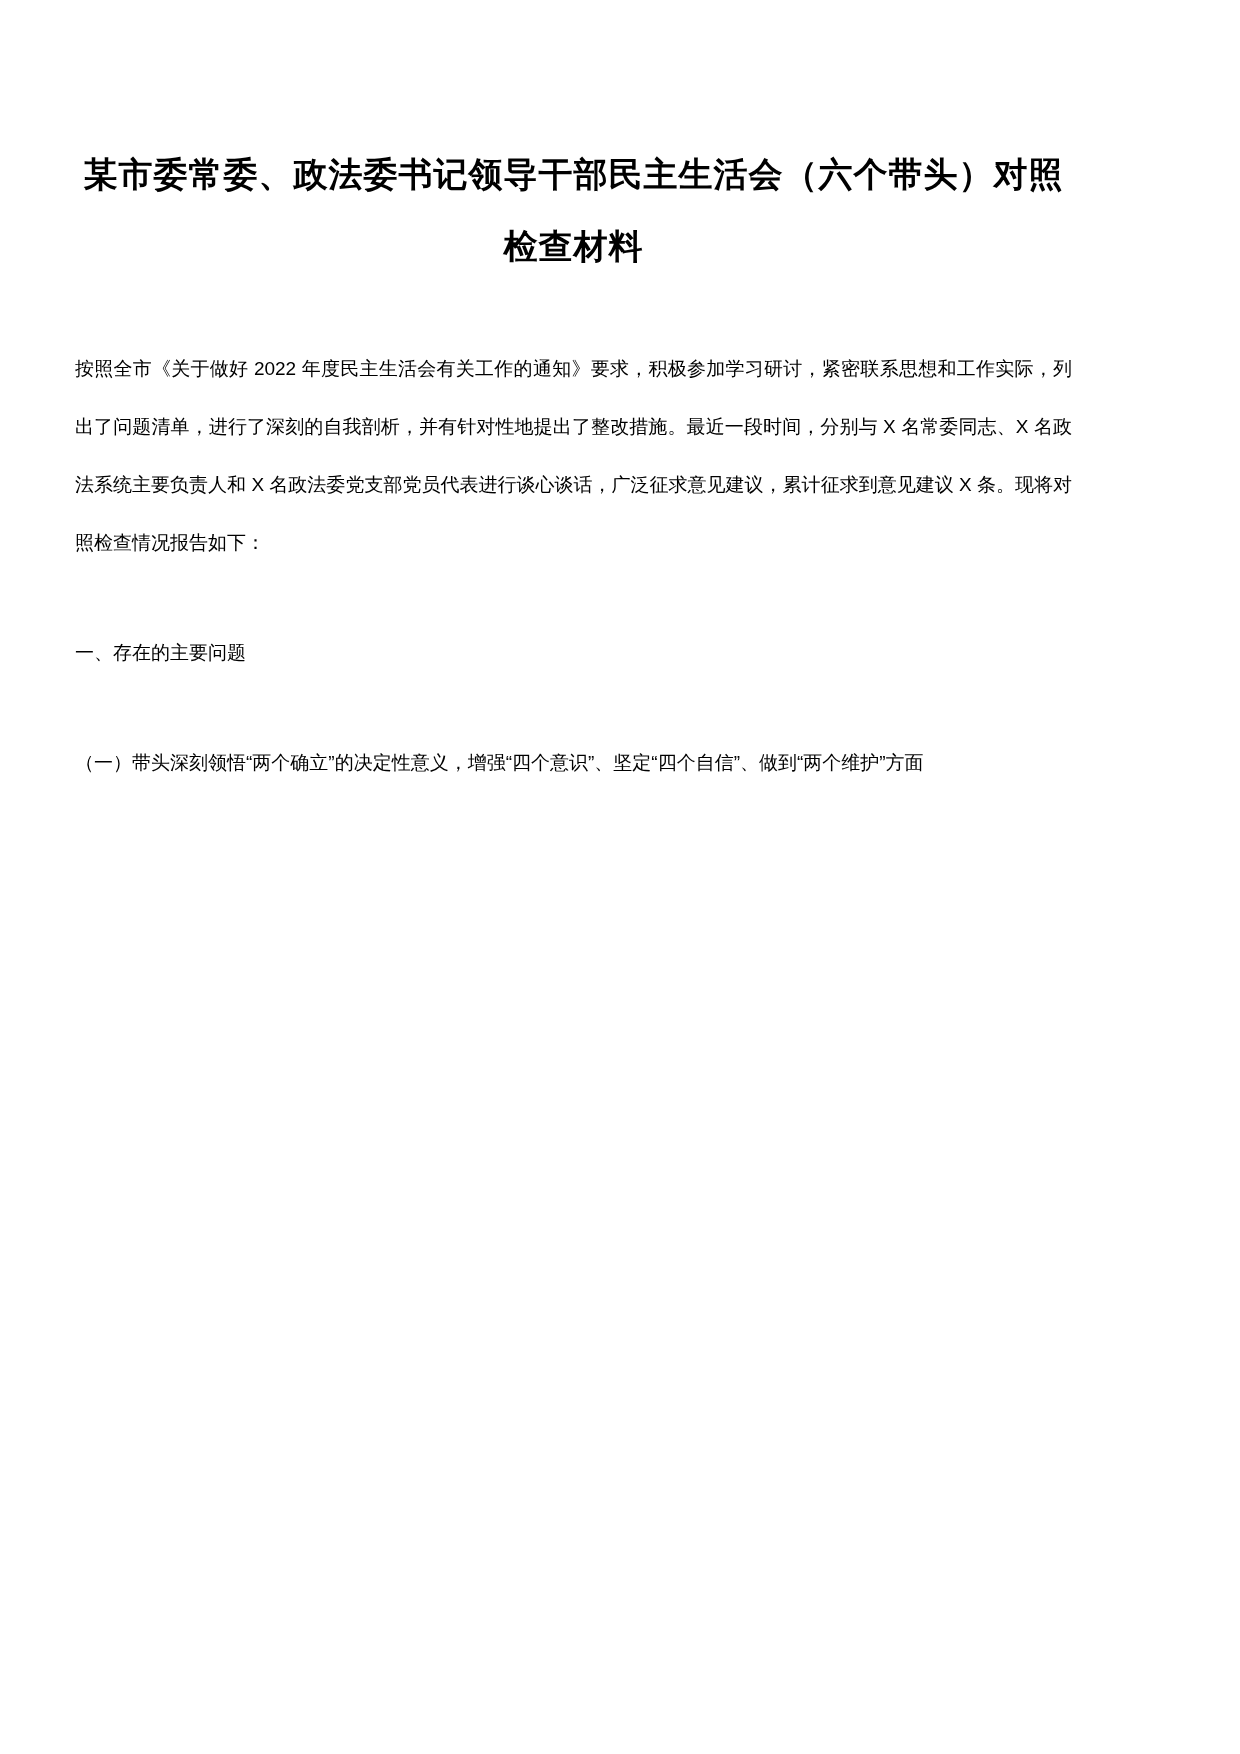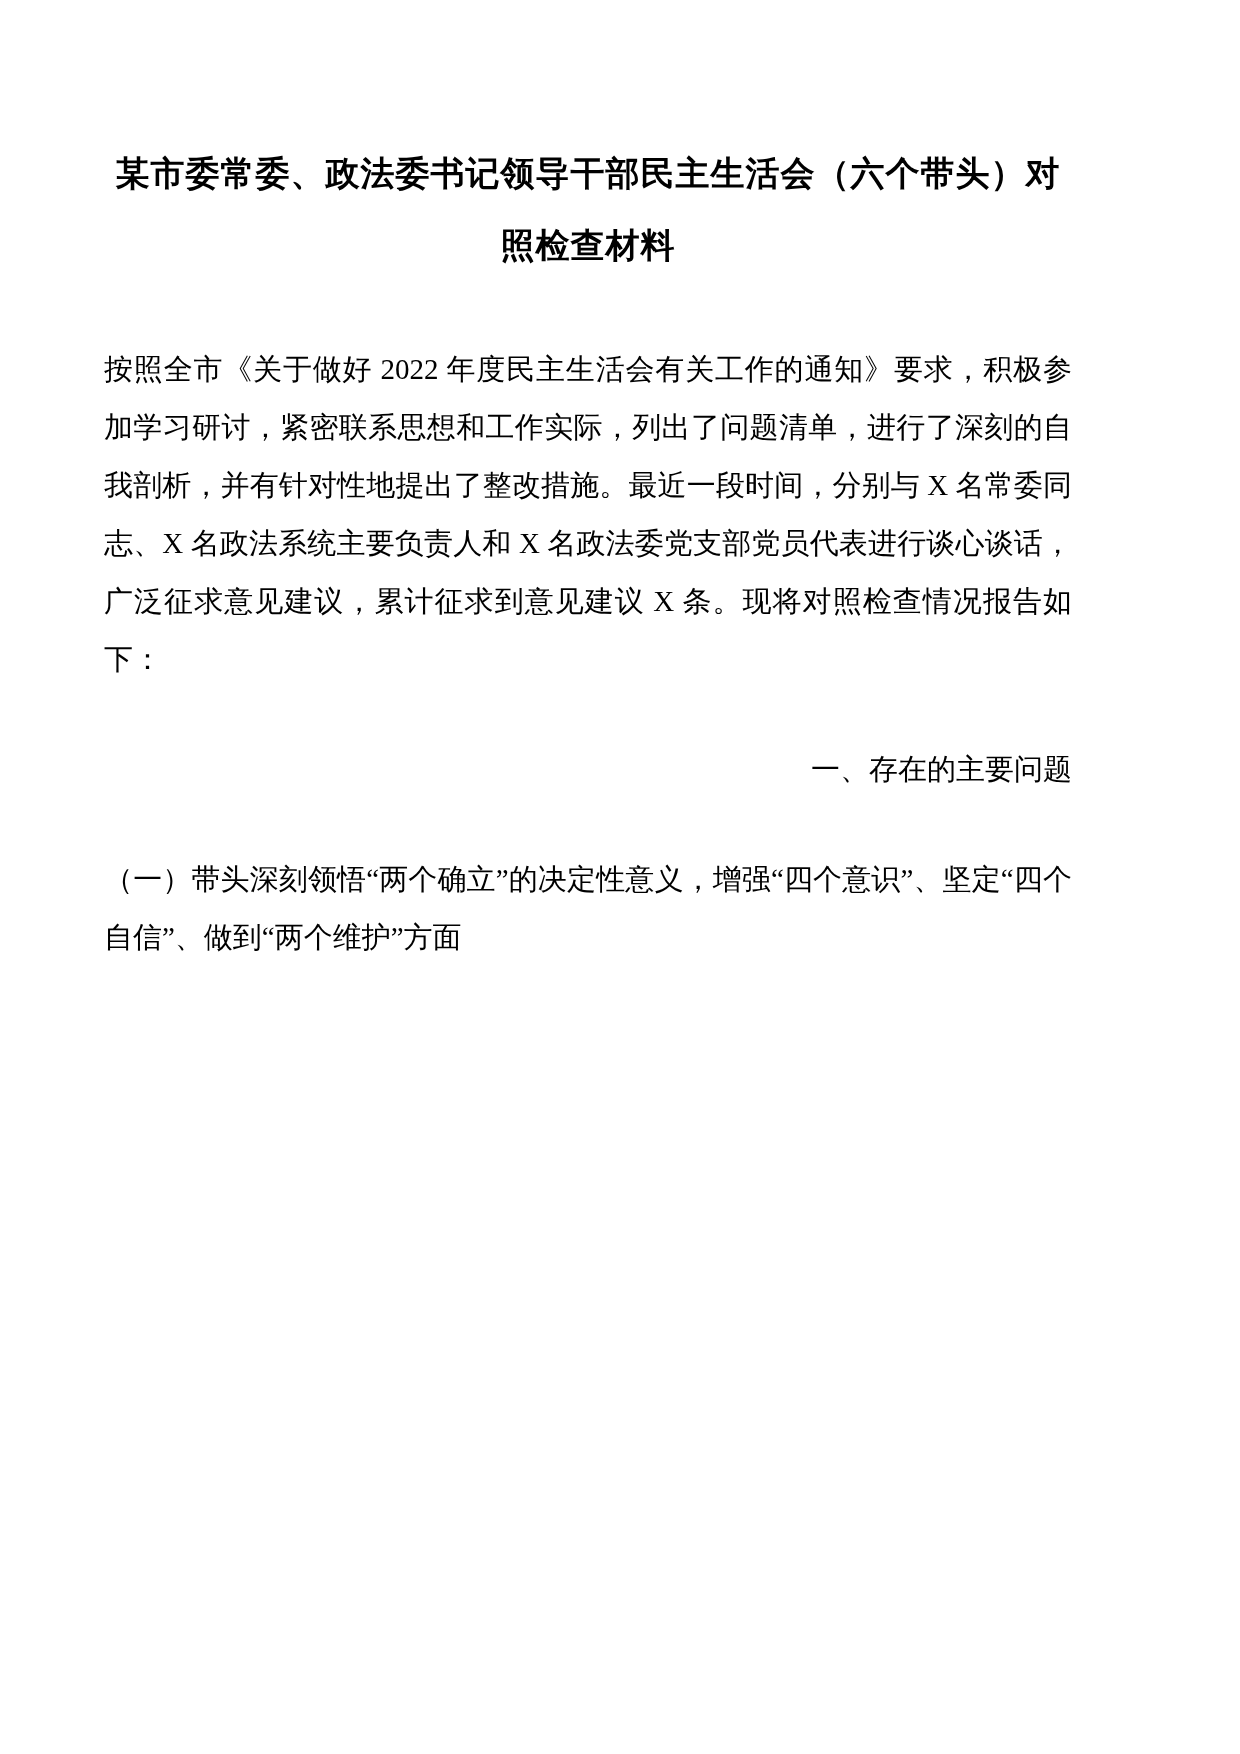--- a/index.html
+++ b/index.html
@@ -12,41 +12,40 @@
     width: 1240px;
     height: 1754px;
     overflow: hidden;
     font-family: "Liberation Sans", "DejaVu Sans", sans-serif;
     color: #000000;
   }
   .page {
     width: 1240px;
     height: 1400px;
     background: #ffffff;
-    padding: 138px 168px 0 104px;
-    font-family: Liberation Serif, serif;
+    padding: 138px 168px 0 75px;
   }
   .doc-title {
     font-size: 34px;
     font-weight: bold;
     text-align: center;
     line-height: 72px;
     margin: 0 0 58px 0;
     letter-spacing: 1px;
   }
   .para {
-    font-size: 29px;
+    font-size: 19px;
     font-weight: 400;
     line-height: 58px;
     text-align: justify;
     margin: 0 0 52px 0;
     word-break: break-all;
   }
   .para.heading {
-    text-align: right;
+    text-align: left;
   }
 </style>
 </head>
 <body>
 
 <div class="page">
   <h1 class="doc-title">某市委常委、政法委书记领导干部民主生活会（六个带头）对照检查材料</h1>
 
   <p class="para">按照全市《关于做好 2022 年度民主生活会有关工作的通知》要求，积极参加学习研讨，紧密联系思想和工作实际，列出了问题清单，进行了深刻的自我剖析，并有针对性地提出了整改措施。最近一段时间，分别与 X 名常委同志、X 名政法系统主要负责人和 X 名政法委党支部党员代表进行谈心谈话，广泛征求意见建议，累计征求到意见建议 X 条。现将对照检查情况报告如下：</p>
 

